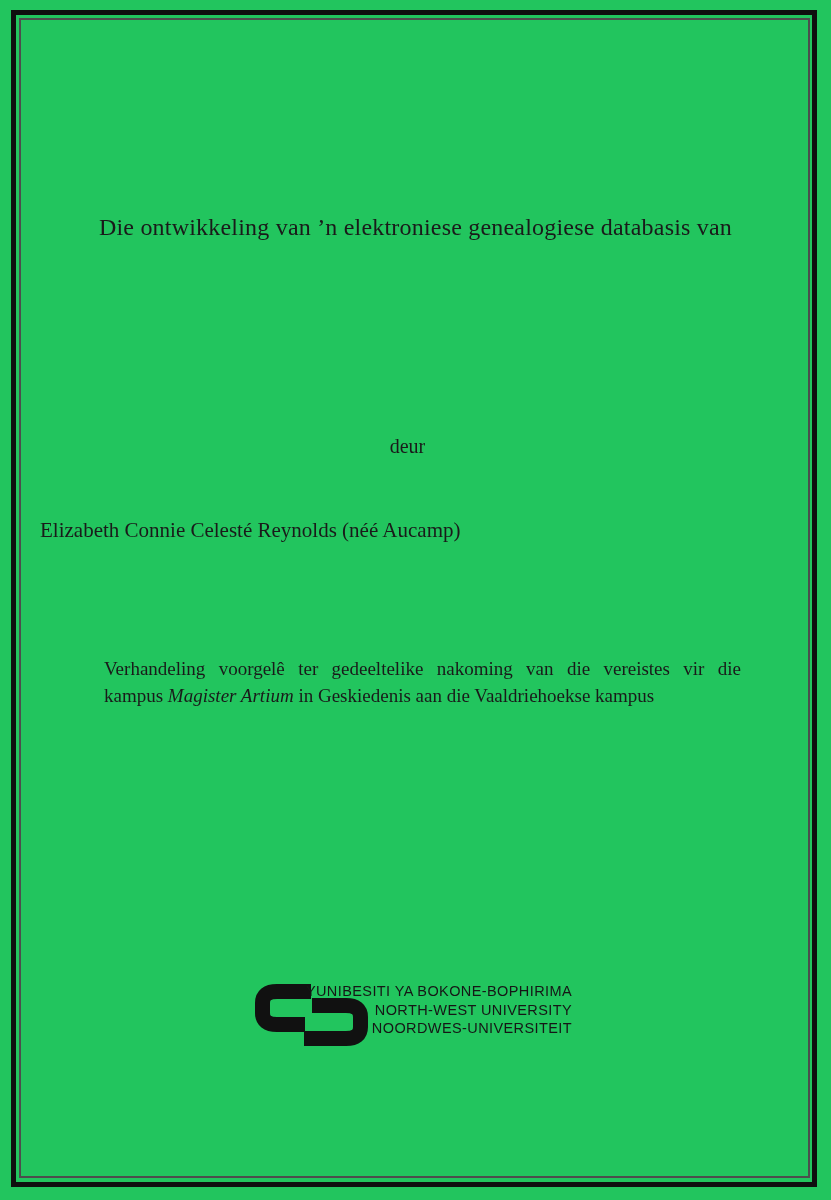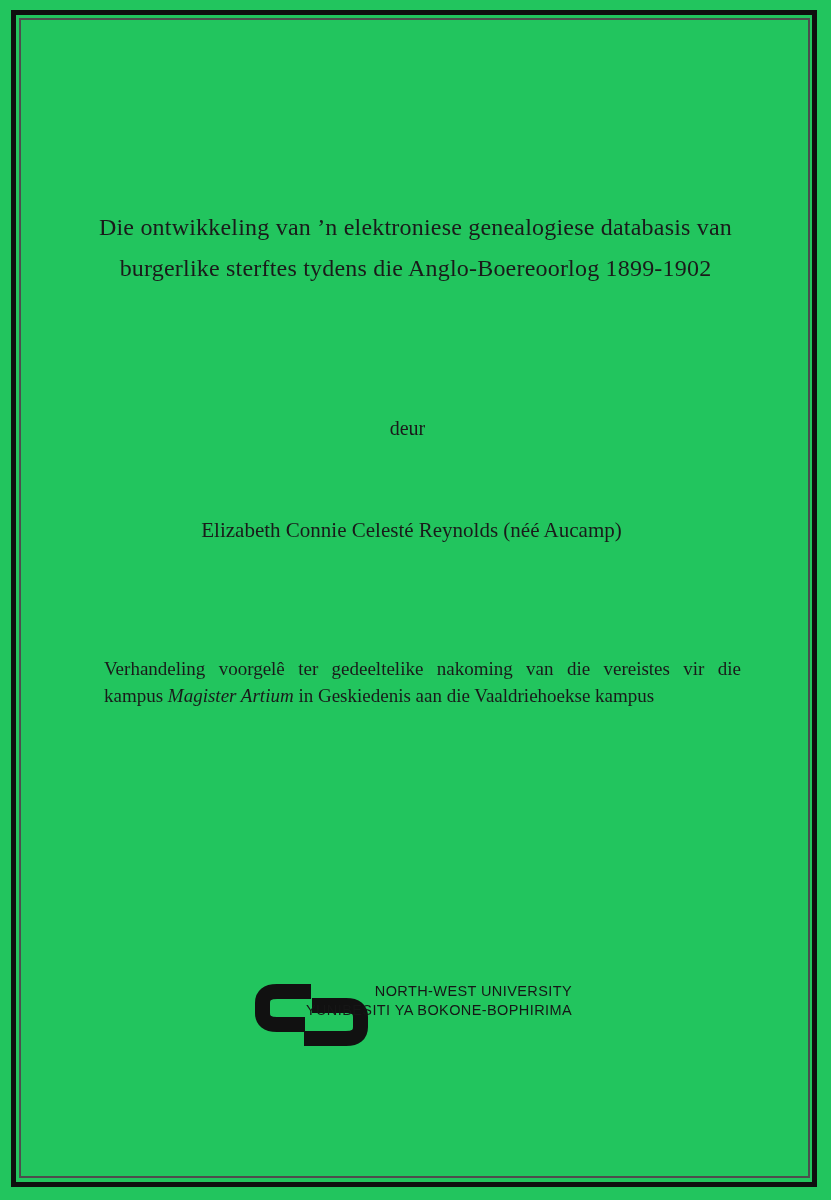--- a/index.html
+++ b/index.html
@@ -32,29 +32,28 @@
   .title-block {
     position: absolute;
     left: 45px; right: 45px; top: 207px;
     text-align: center;
     font-size: 24px;
     line-height: 41px;
     letter-spacing: 0.2px;
   }
   .byline-prep {
     position: absolute;
-    left: 40px; right: 56px; top: 416px;
+    left: 40px; right: 56px; top: 434px;
     text-align: center;
     font-size: 20px;
     line-height: 24px;
   }
   .author-line {
     position: absolute;
     left: 40px; right: 48px; top: 518px;
-    text-align: center;
     font-size: 21px;
     line-height: 24px;
   }
   .statement-block {
     position: absolute;
     left: 104px; top: 655px;
     width: 637px;
     font-size: 19px;
     line-height: 27px;
   }
@@ -96,37 +95,37 @@
 </head>
 <body>
 
 <div class="page">
 
   <div class="frame-outer"></div>
   <div class="frame-inner"></div>
 
   <div class="title-block">
     <div>Die ontwikkeling van ’n elektroniese genealogiese databasis van</div>
-    <div>burgerlike sterftes tydens die Anglo-Boereoorlog 1899-1902</div>
   </div>
 
   <div class="byline-prep">deur</div>
 
   <div class="author-line">Elizabeth Connie Celesté Reynolds (néé Aucamp)</div>
 
   <div class="statement-block">
     <div class="statement-line-justified">Verhandeling voorgelê ter gedeeltelike nakoming van die vereistes vir die</div>
     <div><span>kampus </span><span class="statement-italic">Magister Artium</span><span> in Geskiedenis aan die Vaaldriehoekse kampus</span></div>
   </div>
 
 
   <div class="logo">
     <svg class="logo-mark" viewBox="0 0 113 64" xmlns="http://www.w3.org/2000/svg" aria-hidden="true">
       <path d="M 56 8.5 H 22 Q 7.5 8.5 7.5 20 V 30 Q 7.5 41.5 22 41.5 H 50" fill="none" stroke="#111111" stroke-width="15"></path>
       <path d="M 57 22.5 H 91 Q 105.5 22.5 105.5 34 V 44 Q 105.5 55.5 91 55.5 H 49" fill="none" stroke="#111111" stroke-width="15"></path>
     </svg>
     <div class="logo-text">
+      <div>YUNIBESITI YA BOKONE-BOPHIRIMA</div>
       <div>NORTH-WEST UNIVERSITY</div>
-      <div>YUNIBESITI YA BOKONE-BOPHIRIMA</div>
+      <div>NOORDWES-UNIVERSITEIT</div>
     </div>
   </div>
 
 </div>
 
 </body></html>

